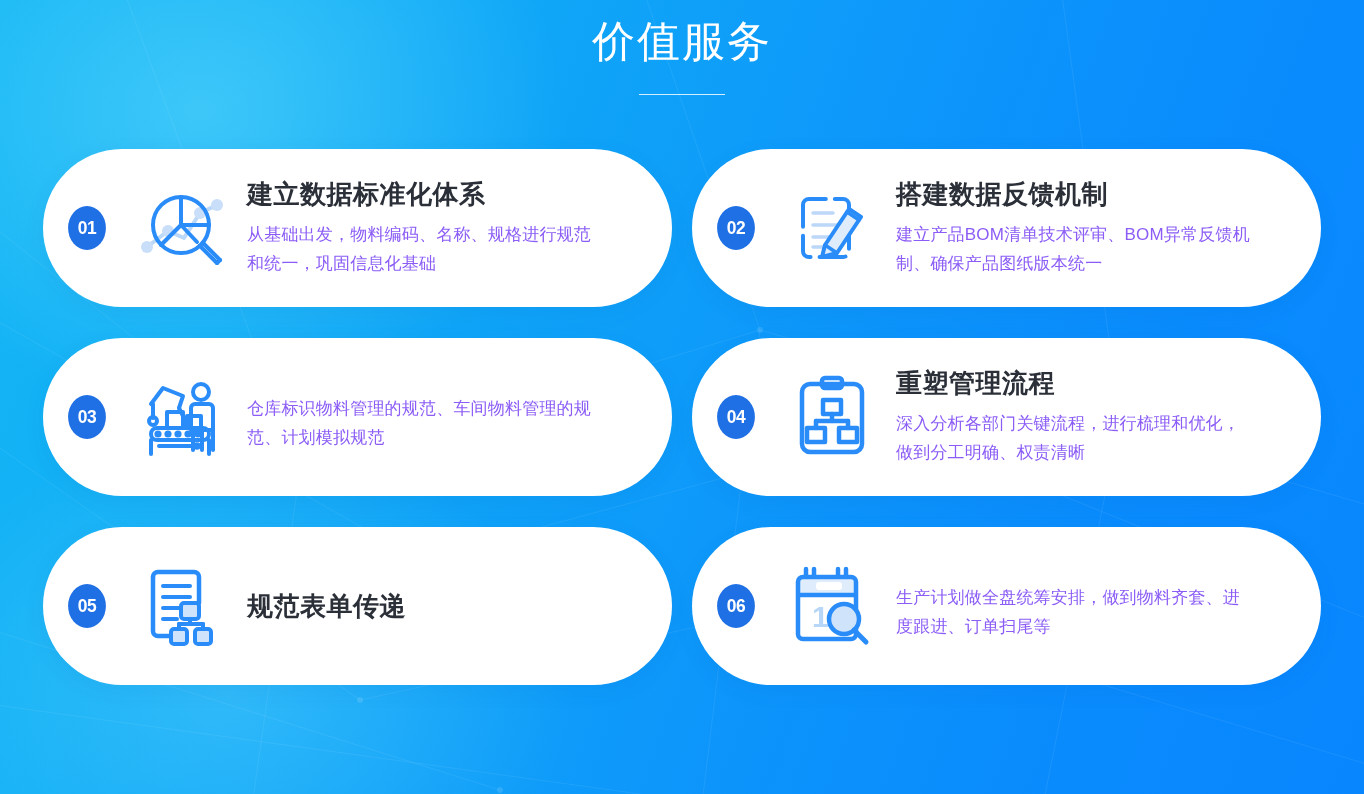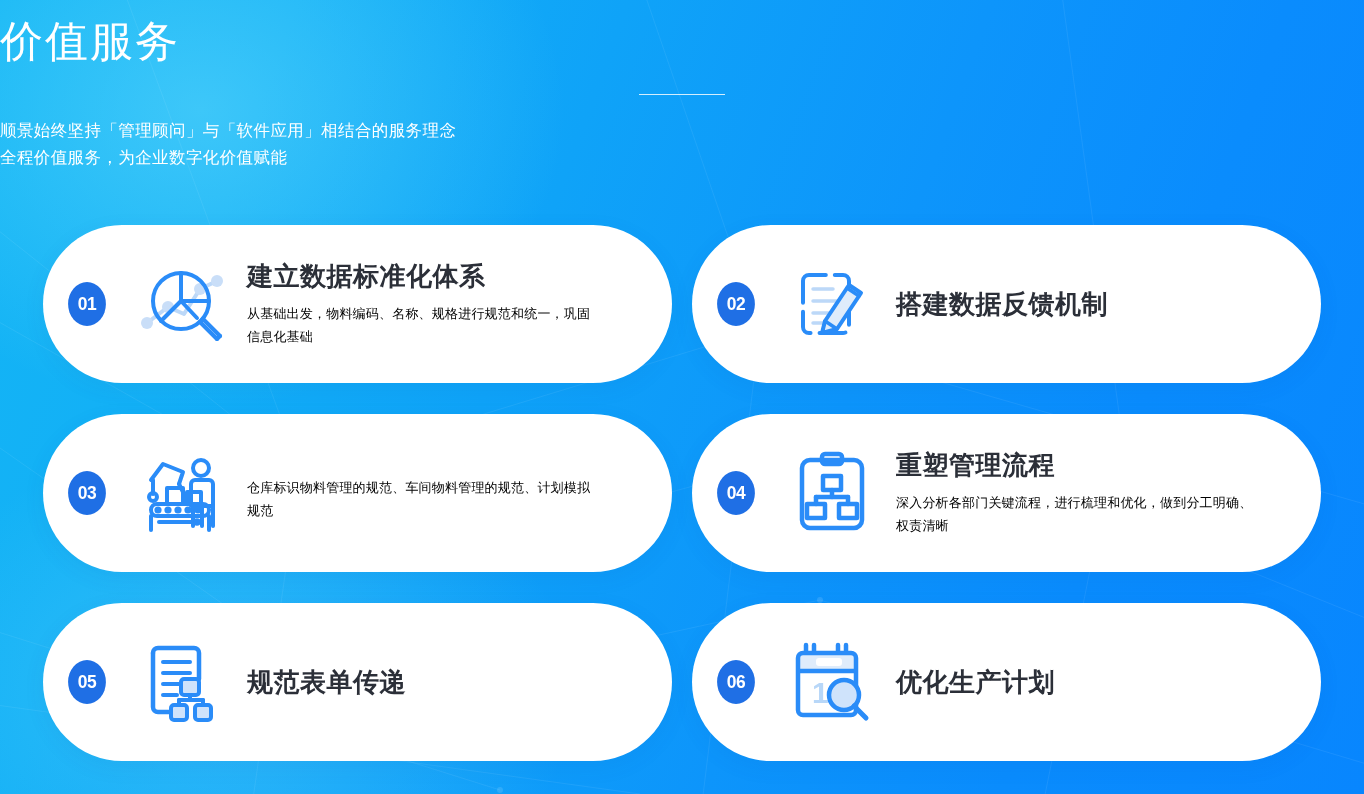--- a/index.html
+++ b/index.html
@@ -19,21 +19,21 @@
     background:radial-gradient(ellipse at center,rgba(130,235,255,.38) 0%,rgba(130,235,255,0) 68%);
     pointer-events:none;
   }
   .bg-glow-bl{
     position:absolute; left:-120px; bottom:-160px; width:700px; height:520px;
     background:radial-gradient(ellipse at center,rgba(120,225,255,.30) 0%,rgba(120,225,255,0) 70%);
     pointer-events:none;
   }
 
   
-  .header{ position:relative; padding-top:10px; }
+  .header{ position:relative; text-align:center; padding-top:10px; }
   .page-title{
     font-size:43px; line-height:62px; color:#ffffff; font-weight:normal;
     letter-spacing:2px;
   }
   .title-rule{
     width:86px; height:1px; background:rgba(255,255,255,.82);
     margin:22px auto 0;
   }
   .subtitle{
     margin-top:22px; color:#ffffff; font-size:16.5px; line-height:27px;
@@ -79,21 +79,21 @@
     display:flex; align-items:center; justify-content:center;
   }
   .card-icon svg{ display:block; }
   .card-text{ flex:1 1 auto; padding-left:12px; padding-right:24px; }
   .card-title{
     font-size:26px; line-height:30px; color:#2b2f38; font-weight:bold;
     letter-spacing:.5px;
   }
   .card-desc{
     margin-top:11px;
-    font-size:13px; line-height:23px; color:#000000;
+    font-size:17px; line-height:29px; color:#8b5cf6;
     max-width:345px;
     letter-spacing:.2px;
   }
   .card.wide .card-desc{ max-width:360px; }
 </style>
 </head>
 <body>
 
 <div class="bg-glow-tl"></div>
 <div class="bg-glow-bl"></div>
@@ -116,24 +116,20 @@
     <circle cx="360" cy="700" r="3"></circle>
       <circle cx="820" cy="600" r="3"></circle>
     <circle cx="1120" cy="420" r="3"></circle>
       <circle cx="500" cy="790" r="3"></circle>
   </g>
 </svg>
 
 <div class="header">
   <h1 class="page-title">价值服务</h1>
   <div class="title-rule"></div>
-  <div class="subtitle">
-    <div>顺景始终坚持「管理顾问」与「软件应用」相结合的服务理念</div>
-    <div>全程价值服务，为企业数字化价值赋能</div>
-  </div>
 </div>
 
 <div class="cards">
 
   <div class="card">
     <div class="badge">
         <span>01</span>
       </div>
     <div class="card-icon">
       <svg width="92" height="86" viewBox="0 0 92 86">
@@ -181,20 +177,21 @@
         </g>
         <g>
           <path d="M36 60 L60 24 L72 32 L48 68 L33 72 Z" fill="#dfecfb" stroke="#2a8cf8" stroke-width="4" stroke-linejoin="round"></path>
           <path d="M58 27 L70 35" stroke="#2a8cf8" stroke-width="3.5" stroke-linecap="round"></path>
           <path d="M36 60 L48 68" stroke="#2a8cf8" stroke-width="3.5" stroke-linecap="round"></path>
         </g>
       </svg>
     </div>
     <div class="card-text">
       <div class="card-title">搭建数据反馈机制</div>
+      <div class="card-desc">建立产品BOM清单技术评审、BOM异常反馈机制、确保产品图纸版本统一</div>
     </div>
   </div>
 
   <div class="card">
     <div class="badge">
         <span>03</span>
       </div>
     <div class="card-icon">
       <svg width="88" height="86" viewBox="0 0 88 86">
         <g fill="none" stroke="#2a8cf8" stroke-width="4" stroke-linecap="round" stroke-linejoin="round">
@@ -310,17 +307,17 @@
           <path d="M8 32 L66 32"></path>
         </g>
         <text x="22" y="64" font-family="'Liberation Sans',sans-serif" font-size="30" font-weight="bold" fill="#b8d7f8">11</text>
         <g>
           <circle cx="54" cy="56" r="15" fill="#cfe3fb" stroke="#2a8cf8" stroke-width="4.5"></circle>
           <path d="M64 67 L76 79" stroke="#2a8cf8" stroke-width="5" stroke-linecap="round"></path>
         </g>
       </svg>
     </div>
     <div class="card-text">
-      <div class="card-title">优化生产计划</div>
+      <div class="card-desc">生产计划做全盘统筹安排，做到物料齐套、进度跟进、订单扫尾等</div>
     </div>
   </div>
 
 </div>
 
 </body></html>

